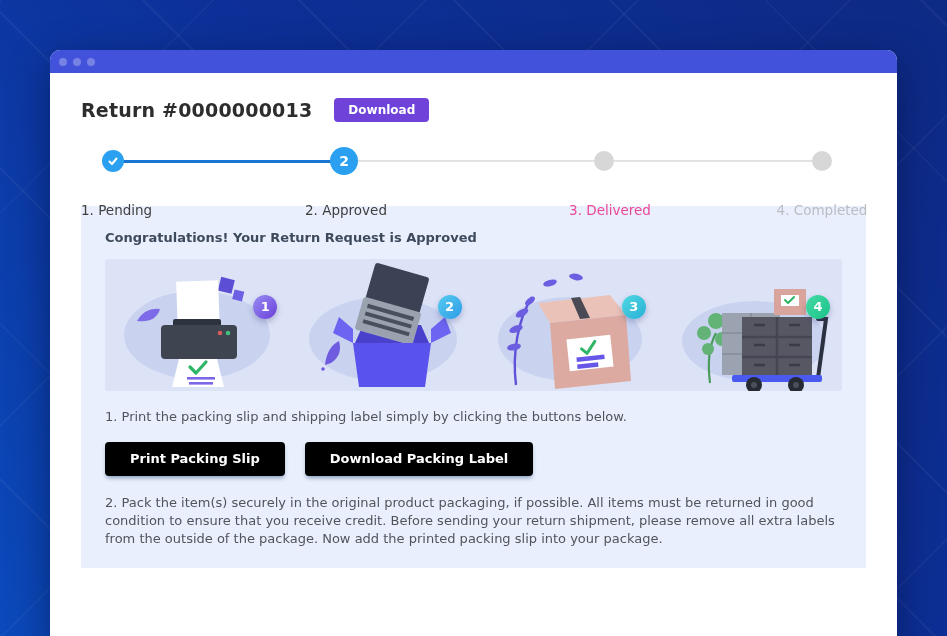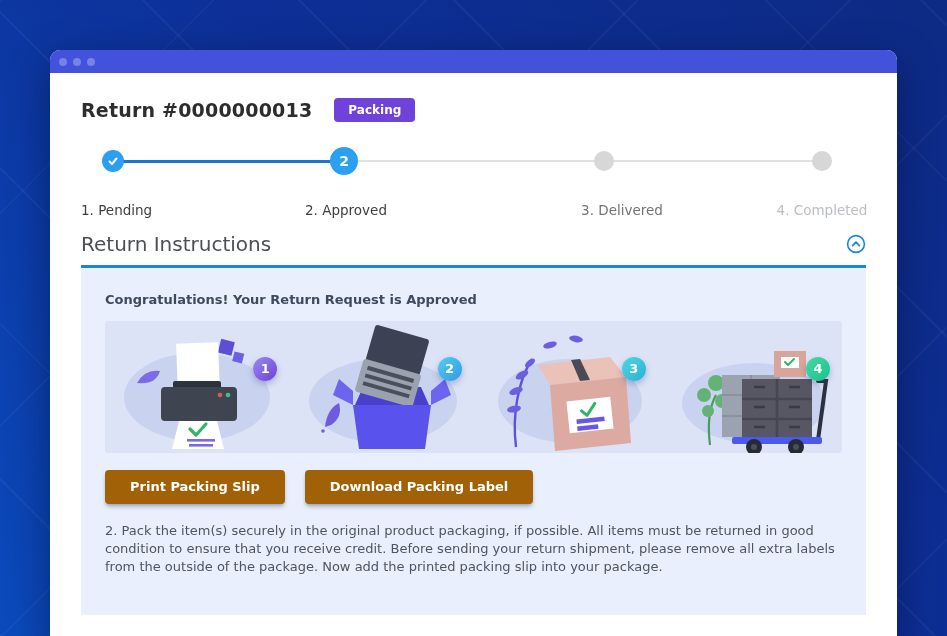--- a/index.html
+++ b/index.html
@@ -35,21 +35,21 @@
   .track-done { position: absolute; top: 15.5px; left: 32px; width: 231px; height: 3px; background: #1976d2; }
   .circle { position: absolute; border-radius: 50%; display: flex; align-items: center; justify-content: center; }
   .c1 { left: 21px; top: 6px; width: 22px; height: 22px; background: #2ba0f0; }
   .c2 { left: 249px; top: 3px; width: 28px; height: 28px; background: #2ba0f0;
         color: #fff; font-weight: 700; font-size: 14px; }
   .c3 { left: 513px; top: 7px; width: 20px; height: 20px; background: #d7d7d7; }
   .c4 { left: 731px; top: 7px; width: 20px; height: 20px; background: #d7d7d7; }
   .slabel { position: absolute; top: 38px; font-size: 13.5px; white-space: nowrap; margin-top: 20px; }
   .l1 { left: 0; color: #3f3f3f; }
   .l2 { left: 265px; transform: translateX(-50%); color: #3f3f3f; }
-  .l3 { left: 541px; transform: translateX(-50%); color: #737373; }
+  .l3 { left: 529px; transform: translateX(-50%); color: #ec4899; }
   .l4 { left: 741px; transform: translateX(-50%); color: #babec3; }
 
   .section-header { margin-top: 26px; display: flex; justify-content: space-between;
     align-items: center; padding-bottom: 9px; border-bottom: 3px solid #1787de; }
   .section-title { font-size: 20px; font-weight: 400; color: #4c4f54; }
   .collapse-btn { background: none; border: none; padding: 0; cursor: pointer; line-height: 0; }
 
   .panel { background: #e9effc; padding: 24px 24px 20px; min-height: 347px; }
   .congrats { font-size: 13px; font-weight: 700; color: #3e4a5c; line-height: 16.5px; margin-bottom: 12px; }
 
@@ -62,42 +62,42 @@
     box-shadow: 0 3px 6px rgba(50,50,120,.3); }
   .b1 { background: linear-gradient(135deg, #988df2, #6b3fd9); }
   .b2 { background: linear-gradient(135deg, #55ccf0, #2e9be6); }
   .b3 { background: linear-gradient(135deg, #4fd8e0, #28b0d8); }
   .b4 { background: linear-gradient(135deg, #43dba6, #1cc189); }
 
   .step-text { font-size: 13px; color: #50555c; line-height: 18px; margin-bottom: 16px; }
   .step-text.long { max-width: 768px; margin-bottom: 0; }
 
   .btn-row { display: flex; gap: 20px; margin-bottom: 18px; }
-  .btn { height: 34px; padding: 0 25px; background: #a16207; border: none; border-radius: 4px;
+  .btn { height: 34px; padding: 0 25px; background: #000000; border: none; border-radius: 4px;
     color: #fff; font-weight: 700; font-size: 13px; cursor: pointer;
     font-family: "DejaVu Sans", "Liberation Sans", sans-serif;
     box-shadow: 0 3px 4px -1px rgba(60,95,140,.55); }
 </style>
 </head>
 <body>
 
 <div class="stage">
   <div class="window">
 
     <div class="titlebar">
       <span class="dot"></span>
       <span class="dot"></span>
       <span class="dot"></span>
     </div>
 
     <div class="card-body">
 
       <div class="title-row">
         <h1 class="page-title">Return #0000000013</h1>
-        <span class="status-badge">Packing</span>
+        <span class="status-badge">Download</span>
       </div>
 
       <div class="stepper">
         <div class="track"></div>
         <div class="track-done"></div>
 
         <div class="circle c1">
           <svg width="12" height="12" viewBox="0 0 12 12">
             <polyline points="2.5,6.5 5,9 9.5,3.5" fill="none" stroke="#ffffff" stroke-width="2" stroke-linecap="round" stroke-linejoin="round"></polyline>
           </svg>
@@ -107,29 +107,20 @@
         </div>
         <div class="circle c3"></div>
         <div class="circle c4"></div>
 
         <div class="slabel l1">1. Pending</div>
         <div class="slabel l2">2. Approved</div>
         <div class="slabel l3">3. Delivered</div>
         <div class="slabel l4">4. Completed</div>
       </div>
 
-      <div class="section-header">
-        <span class="section-title">Return Instructions</span>
-        <button class="collapse-btn">
-          <svg width="20" height="20" viewBox="0 0 20 20">
-            <circle cx="10" cy="10" r="8.4" fill="none" stroke="#1787de" stroke-width="1.6"></circle>
-            <polyline points="6.6,11.6 10,8.2 13.4,11.6" fill="none" stroke="#1787de" stroke-width="1.7" stroke-linecap="round" stroke-linejoin="round"></polyline>
-          </svg>
-        </button>
-      </div>
 
       <div class="panel">
 
         <p class="congrats">
           <span>Congratulations! Your Return Request is Approved</span><br>
         </p>
 
         <div class="strip">
 
           <div class="cell">
@@ -234,20 +225,21 @@
               <circle cx="84" cy="124" r="8" fill="#262a33"></circle>
                 <circle cx="84" cy="124" r="3" fill="#4a4f5c"></circle>
               <circle cx="126" cy="124" r="8" fill="#262a33"></circle>
                 <circle cx="126" cy="124" r="3" fill="#4a4f5c"></circle>
             </svg>
             <span class="badge-num b4">4</span>
           </div>
 
         </div>
 
+        <p class="step-text">1. Print the packing slip and shipping label simply by clicking the buttons below.</p>
 
         <div class="btn-row">
           <button class="btn">Print Packing Slip</button>
           <button class="btn">Download Packing Label</button>
         </div>
 
         <p class="step-text long">2. Pack the item(s) securely in the original product packaging, if possible. All items must be returned in good condition to ensure that you receive credit. Before sending your return shipment, please remove all extra labels from the outside of the package. Now add the printed packing slip into your package.</p>
 
       </div>
     </div>

